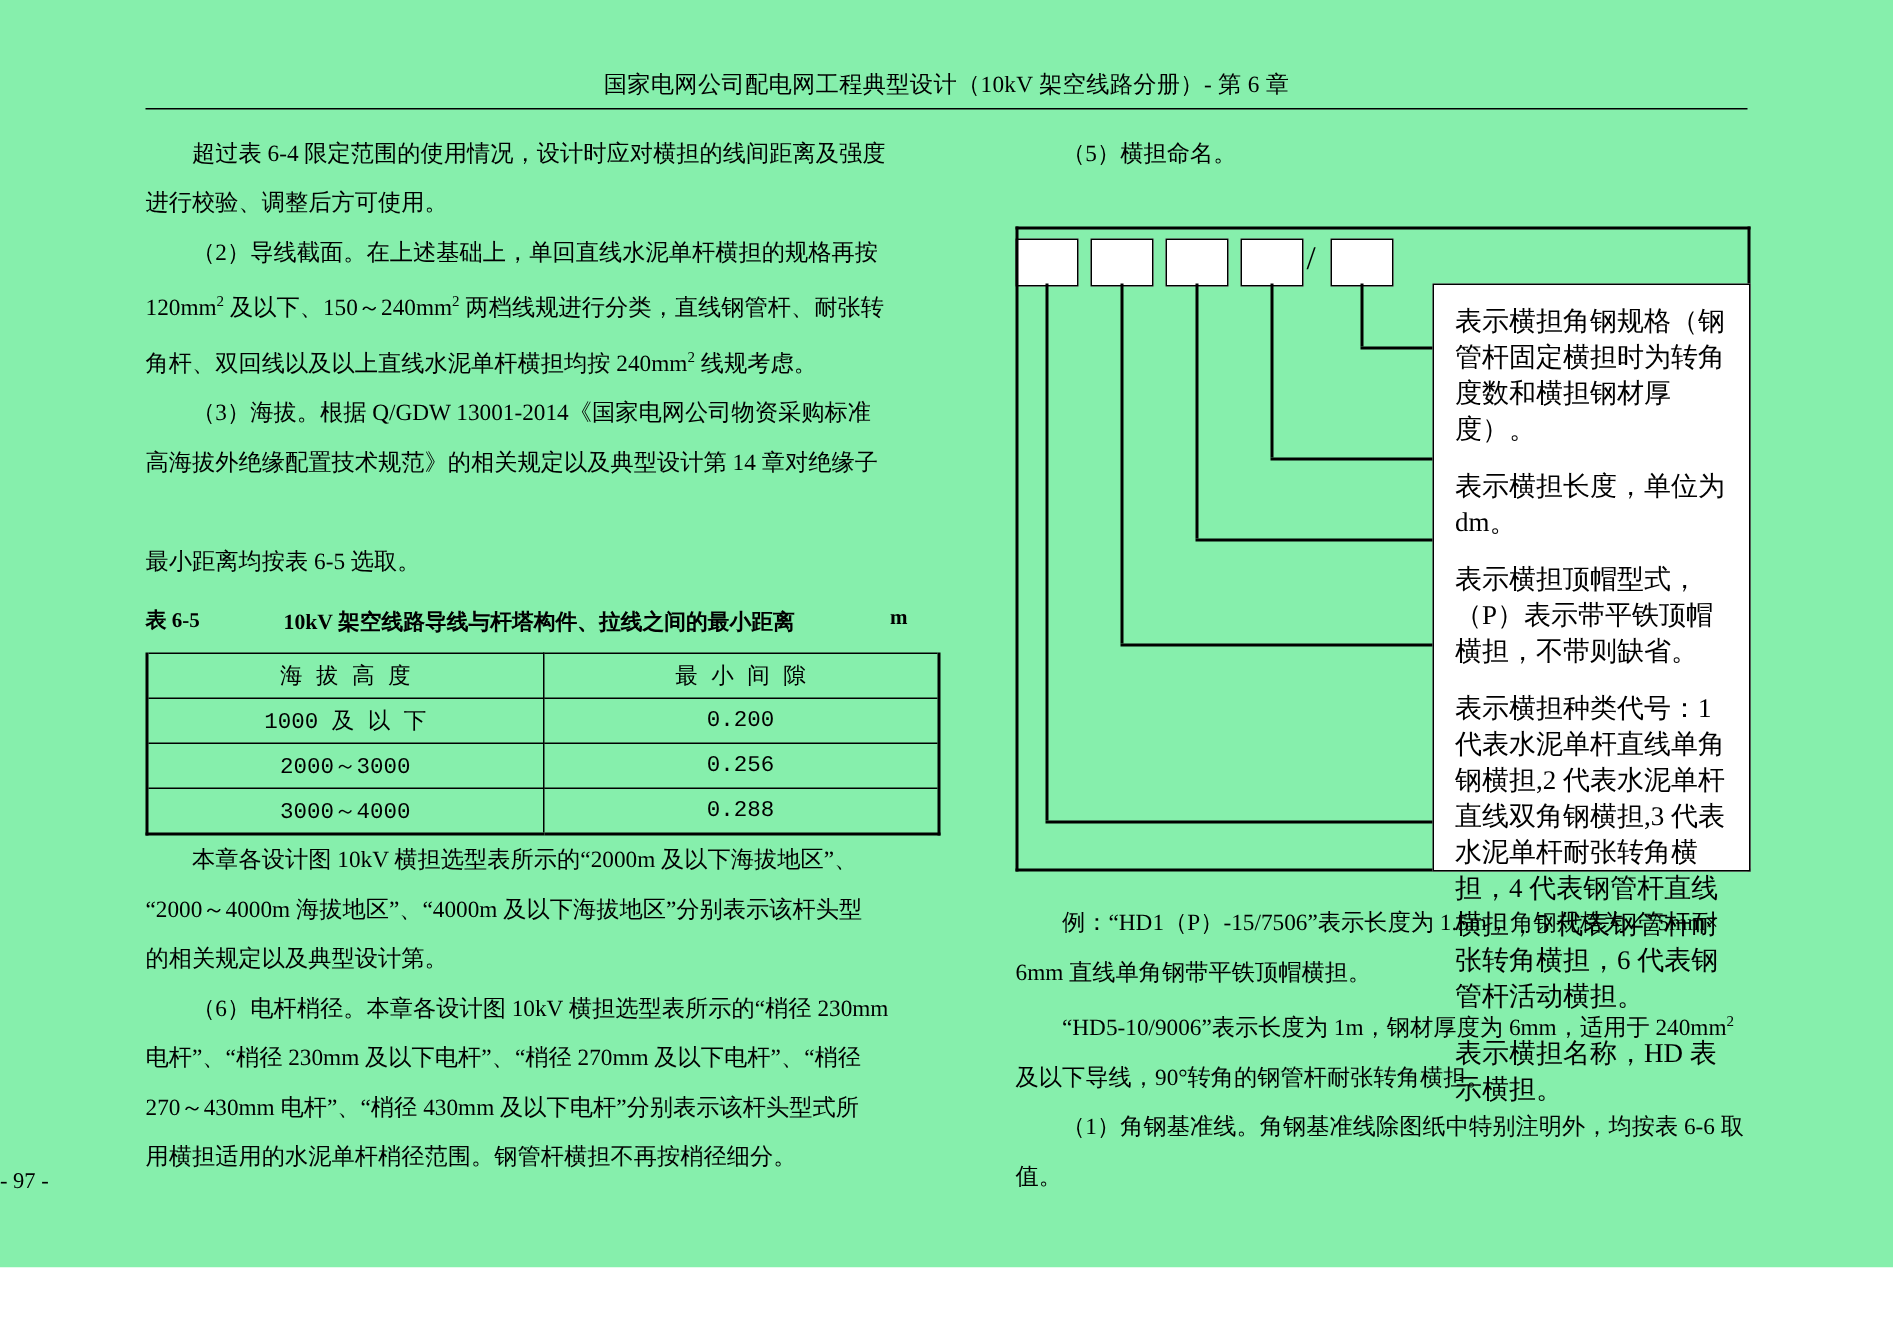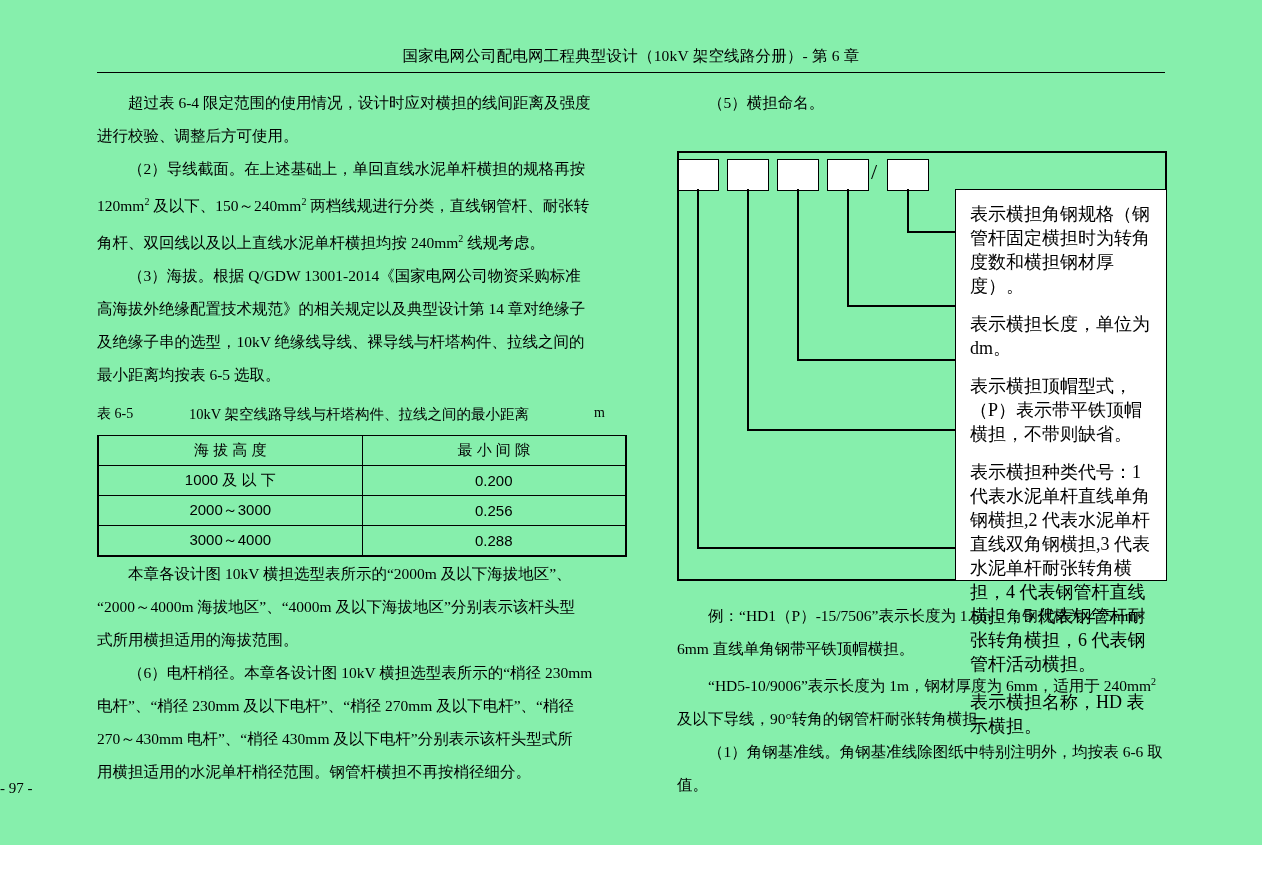--- a/index.html
+++ b/index.html
@@ -58,20 +58,21 @@
   .sup {
     font-size: 10px;
     vertical-align: super;
   }
   
   .tbl-caption {
     position: relative;
     margin-top: 14px;
     height: 26px;
     font-size: 14px;
+    font-weight: bold;
   }
   .tbl-caption .lab {
     position: absolute;
     left: 0;
     top: 0;
   }
   .tbl-caption .ttl {
     position: absolute;
     left: 92px;
     top: 0;
@@ -88,21 +89,21 @@
     margin-top: 4px;
     margin-left: 0;
     table-layout: fixed;
   }
   table.data td, table.data th {
     border: 1px solid #000;
     height: 27px;
     text-align: center;
     font-size: 15px;
     font-weight: normal;
-    font-family: Liberation Sans, sans-serif;
+    font-family: Liberation Mono, monospace;
   }
   table.data .outer-l { border-left: 2px solid #000; }
   table.data .outer-r { border-right: 2px solid #000; }
   table.data tr.last td { border-bottom: 2px solid #000; }
   .after-table {
     margin-top: 14px;
   }
   
   .diagram {
     position: relative;
@@ -169,21 +170,21 @@
 
     <p class="body indent">
       <span>（2）导线截面。在上述基础上，单回直线水泥单杆横担的规格再按</span><br>
       <span>120mm</span><span class="sup">2</span><span> 及以下、150～240mm</span><span class="sup">2</span><span> 两档线规进行分类，直线钢管杆、耐张转</span><br>
       <span>角杆、双回线以及以上直线水泥单杆横担均按 240mm</span><span class="sup">2</span><span> 线规考虑。</span>
     </p>
 
     <p class="body indent">
       <span>（3）海拔。根据 Q/GDW 13001-2014《国家电网公司物资采购标准</span><br>
       <span>高海拔外绝缘配置技术规范》的相关规定以及典型设计第 14 章对绝缘子</span><br>
-      <span>及绝缘子串的选型，10kV 绝缘线导线、裸导线与杆塔构件、拉线之间的</span><br>
+      <br>
       <span>最小距离均按表 6-5 选取。</span>
     </p>
 
     <div class="tbl-caption">
       <span class="lab">表 6-5</span>
       <span class="ttl">10kV 架空线路导线与杆塔构件、拉线之间的最小距离</span>
       <span class="unit">m</span>
     </div>
 
     <table class="data">
@@ -203,21 +204,21 @@
       <tr class="last">
         <td class="outer-l">3000～4000</td>
         <td class="outer-r">0.288</td>
       </tr>
     </tbody>
       </table>
 
     <p class="body indent after-table">
       <span>本章各设计图 10kV 横担选型表所示的“2000m 及以下海拔地区”、</span><br>
       <span>“2000～4000m 海拔地区”、“4000m 及以下海拔地区”分别表示该杆头型</span><br>
-      <span>式所用横担适用的海拔范围。</span>
+      <span>的相关规定以及典型设计第。</span>
     </p>
 
     <p class="body indent">
       <span>（6）电杆梢径。本章各设计图 10kV 横担选型表所示的“梢径 230mm</span><br>
       <span>电杆”、“梢径 230mm 及以下电杆”、“梢径 270mm 及以下电杆”、“梢径</span><br>
       <span>270～430mm 电杆”、“梢径 430mm 及以下电杆”分别表示该杆头型式所</span><br>
       <span>用横担适用的水泥单杆梢径范围。钢管杆横担不再按梢径细分。</span>
     </p>
   </div>
 

